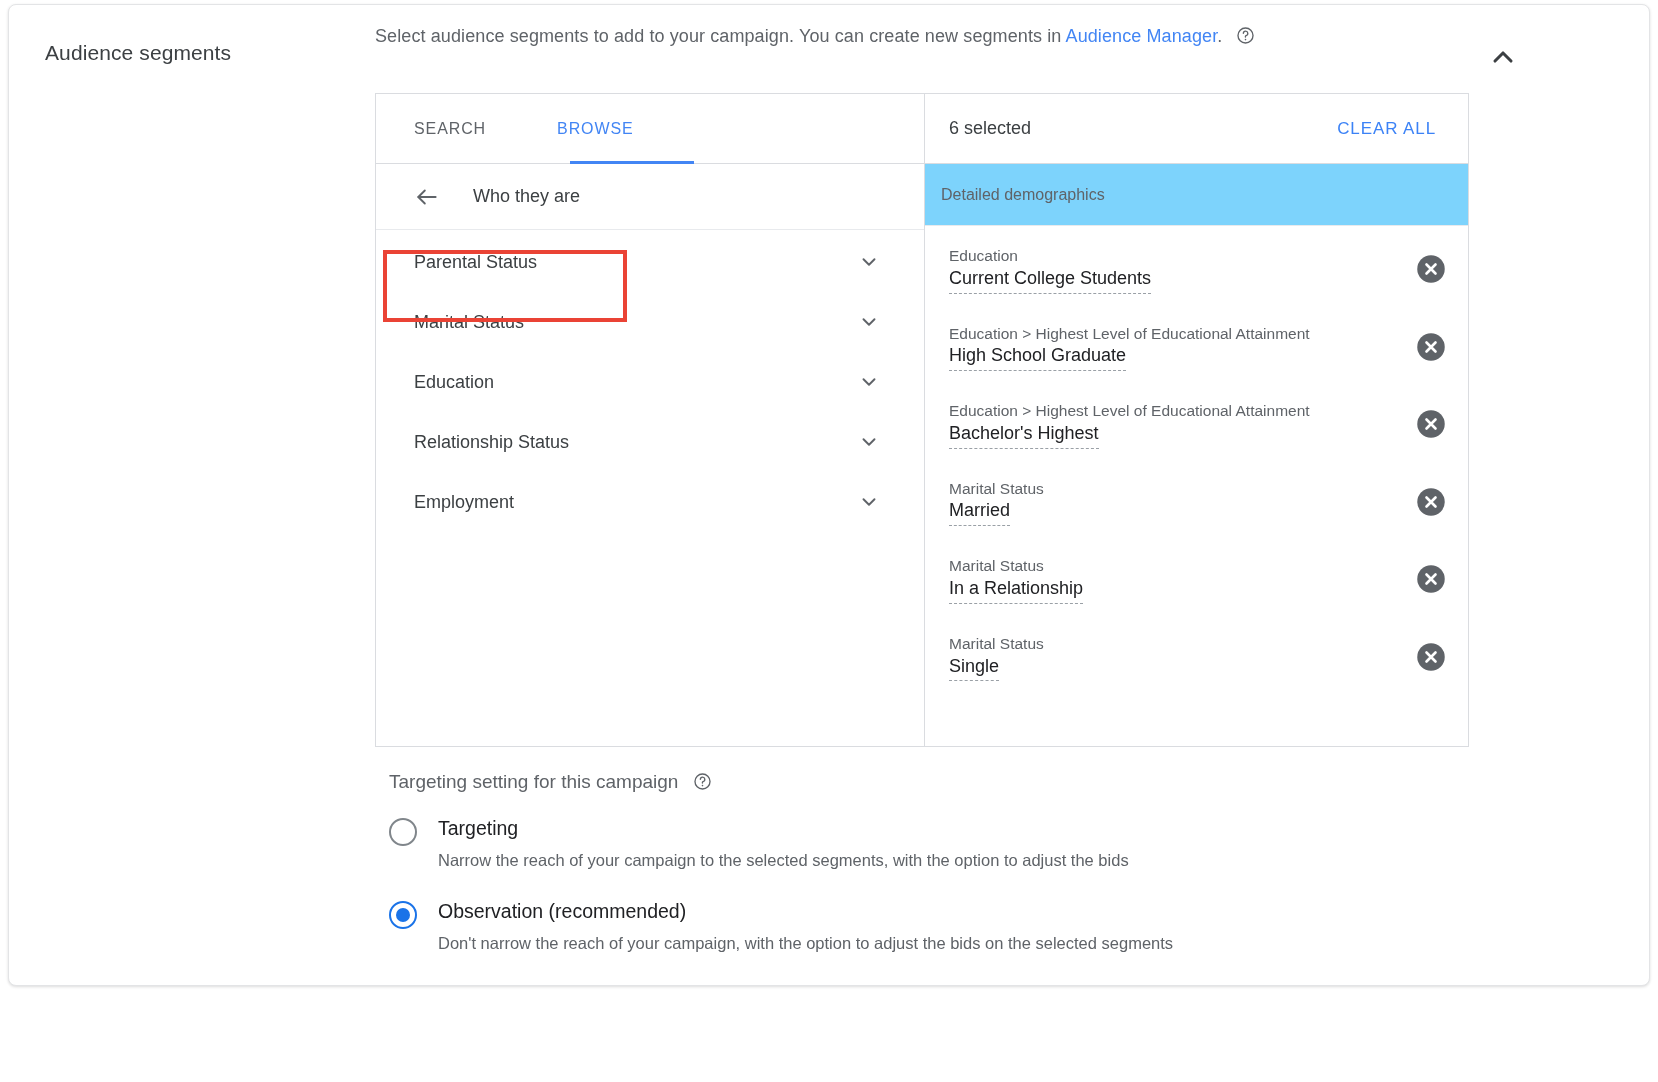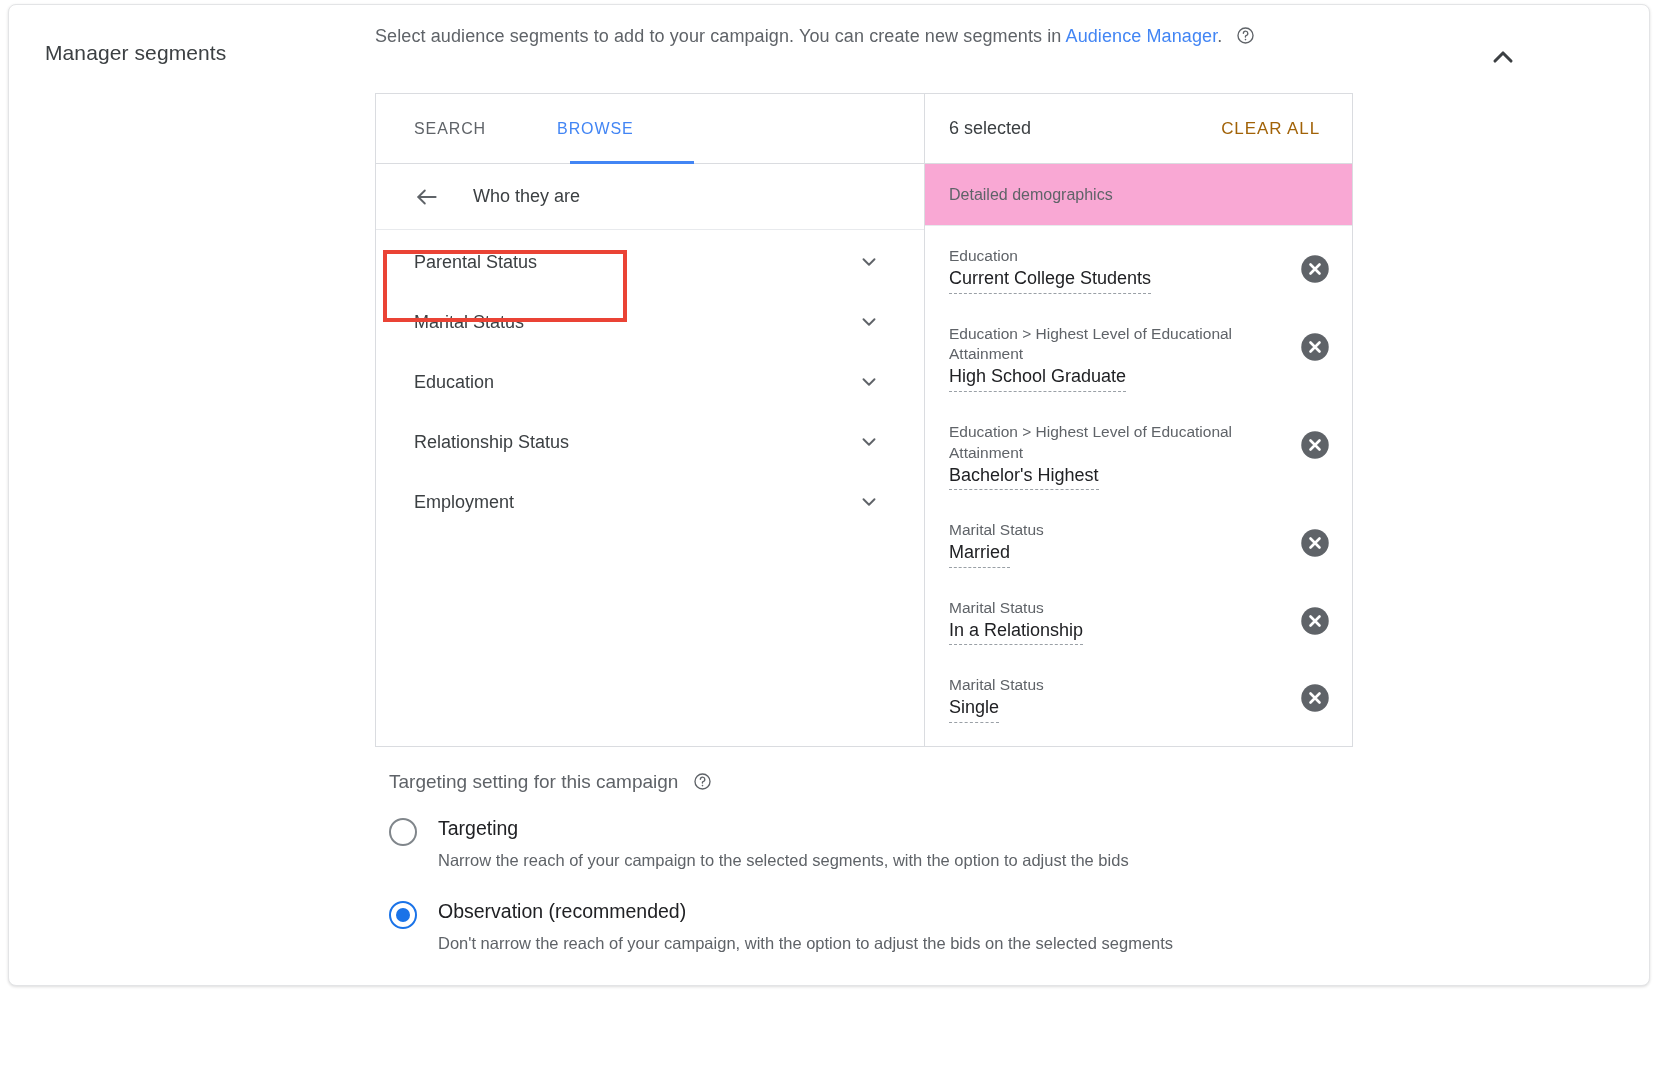--- a/index.html
+++ b/index.html
@@ -64,21 +64,21 @@
     width: 32px;
     height: 32px;
     cursor: pointer;
   }
 
   
   .picker {
     position: absolute;
     left: 366px;
     top: 88px;
-    width: 978px;
+    width: 1094px;
     height: 654px;
     border: 1px solid #dadce0;
     background: #fff;
     display: flex;
   }
 
   .picker-left {
     width: 549px;
     border-right: 1px solid #dadce0;
     position: relative;
@@ -172,32 +172,32 @@
     display: flex;
     align-items: center;
     justify-content: space-between;
     padding: 0 22px 0 24px;
     border-bottom: 1px solid #dadce0;
   }
   .sel-count { font-size: 18px; color: #3c4043; }
   .clear-all {
     font-size: 17px;
     letter-spacing: 0.9px;
-    color: #a16207;
+    color: #3b82f6;
     font-weight: 500;
     cursor: pointer;
     padding: 6px 10px;
   }
 
   .group-head {
     height: 62px;
-    background: #f9a8d4;
-    display: flex;
-    align-items: center;
-    padding-left: 24px;
+    background: #7dd3fc;
+    display: flex;
+    align-items: center;
+    padding-left: 16px;
     font-size: 16px;
     color: #5f6368;
     border-bottom: 1px solid #e8eaed;
   }
 
   .sel-list { padding-top: 4px; }
   .sel-row {
     display: flex;
     align-items: flex-start;
     justify-content: space-between;
@@ -270,21 +270,21 @@
     color: #5f6368;
     margin-top: 10px;
     line-height: 1.3;
   }
 </style>
 </head>
 <body>
 
 <div class="page-frame">
 
-  <div class="section-title">Manager segments</div>
+  <div class="section-title">Audience segments</div>
 
   <div class="header-desc">
     <span>Select audience segments to add to your campaign. You can create new segments in </span><a class="link">Audience Manager</a><span>.</span>
     <span class="help-icon">
       <svg width="19" height="19" viewBox="0 0 24 24" fill="none" stroke="#5f6368" stroke-width="1.7">
         <circle cx="12" cy="12" r="9.5"></circle>
         <path d="M9.3 9.2a2.8 2.8 0 1 1 3.4 2.9c-.6.2-.8.7-.8 1.3v.6" stroke-linecap="round"></path>
         <circle cx="12" cy="17.2" r="1.05" fill="#5f6368" stroke="none"></circle>
       </svg>
     </span>

